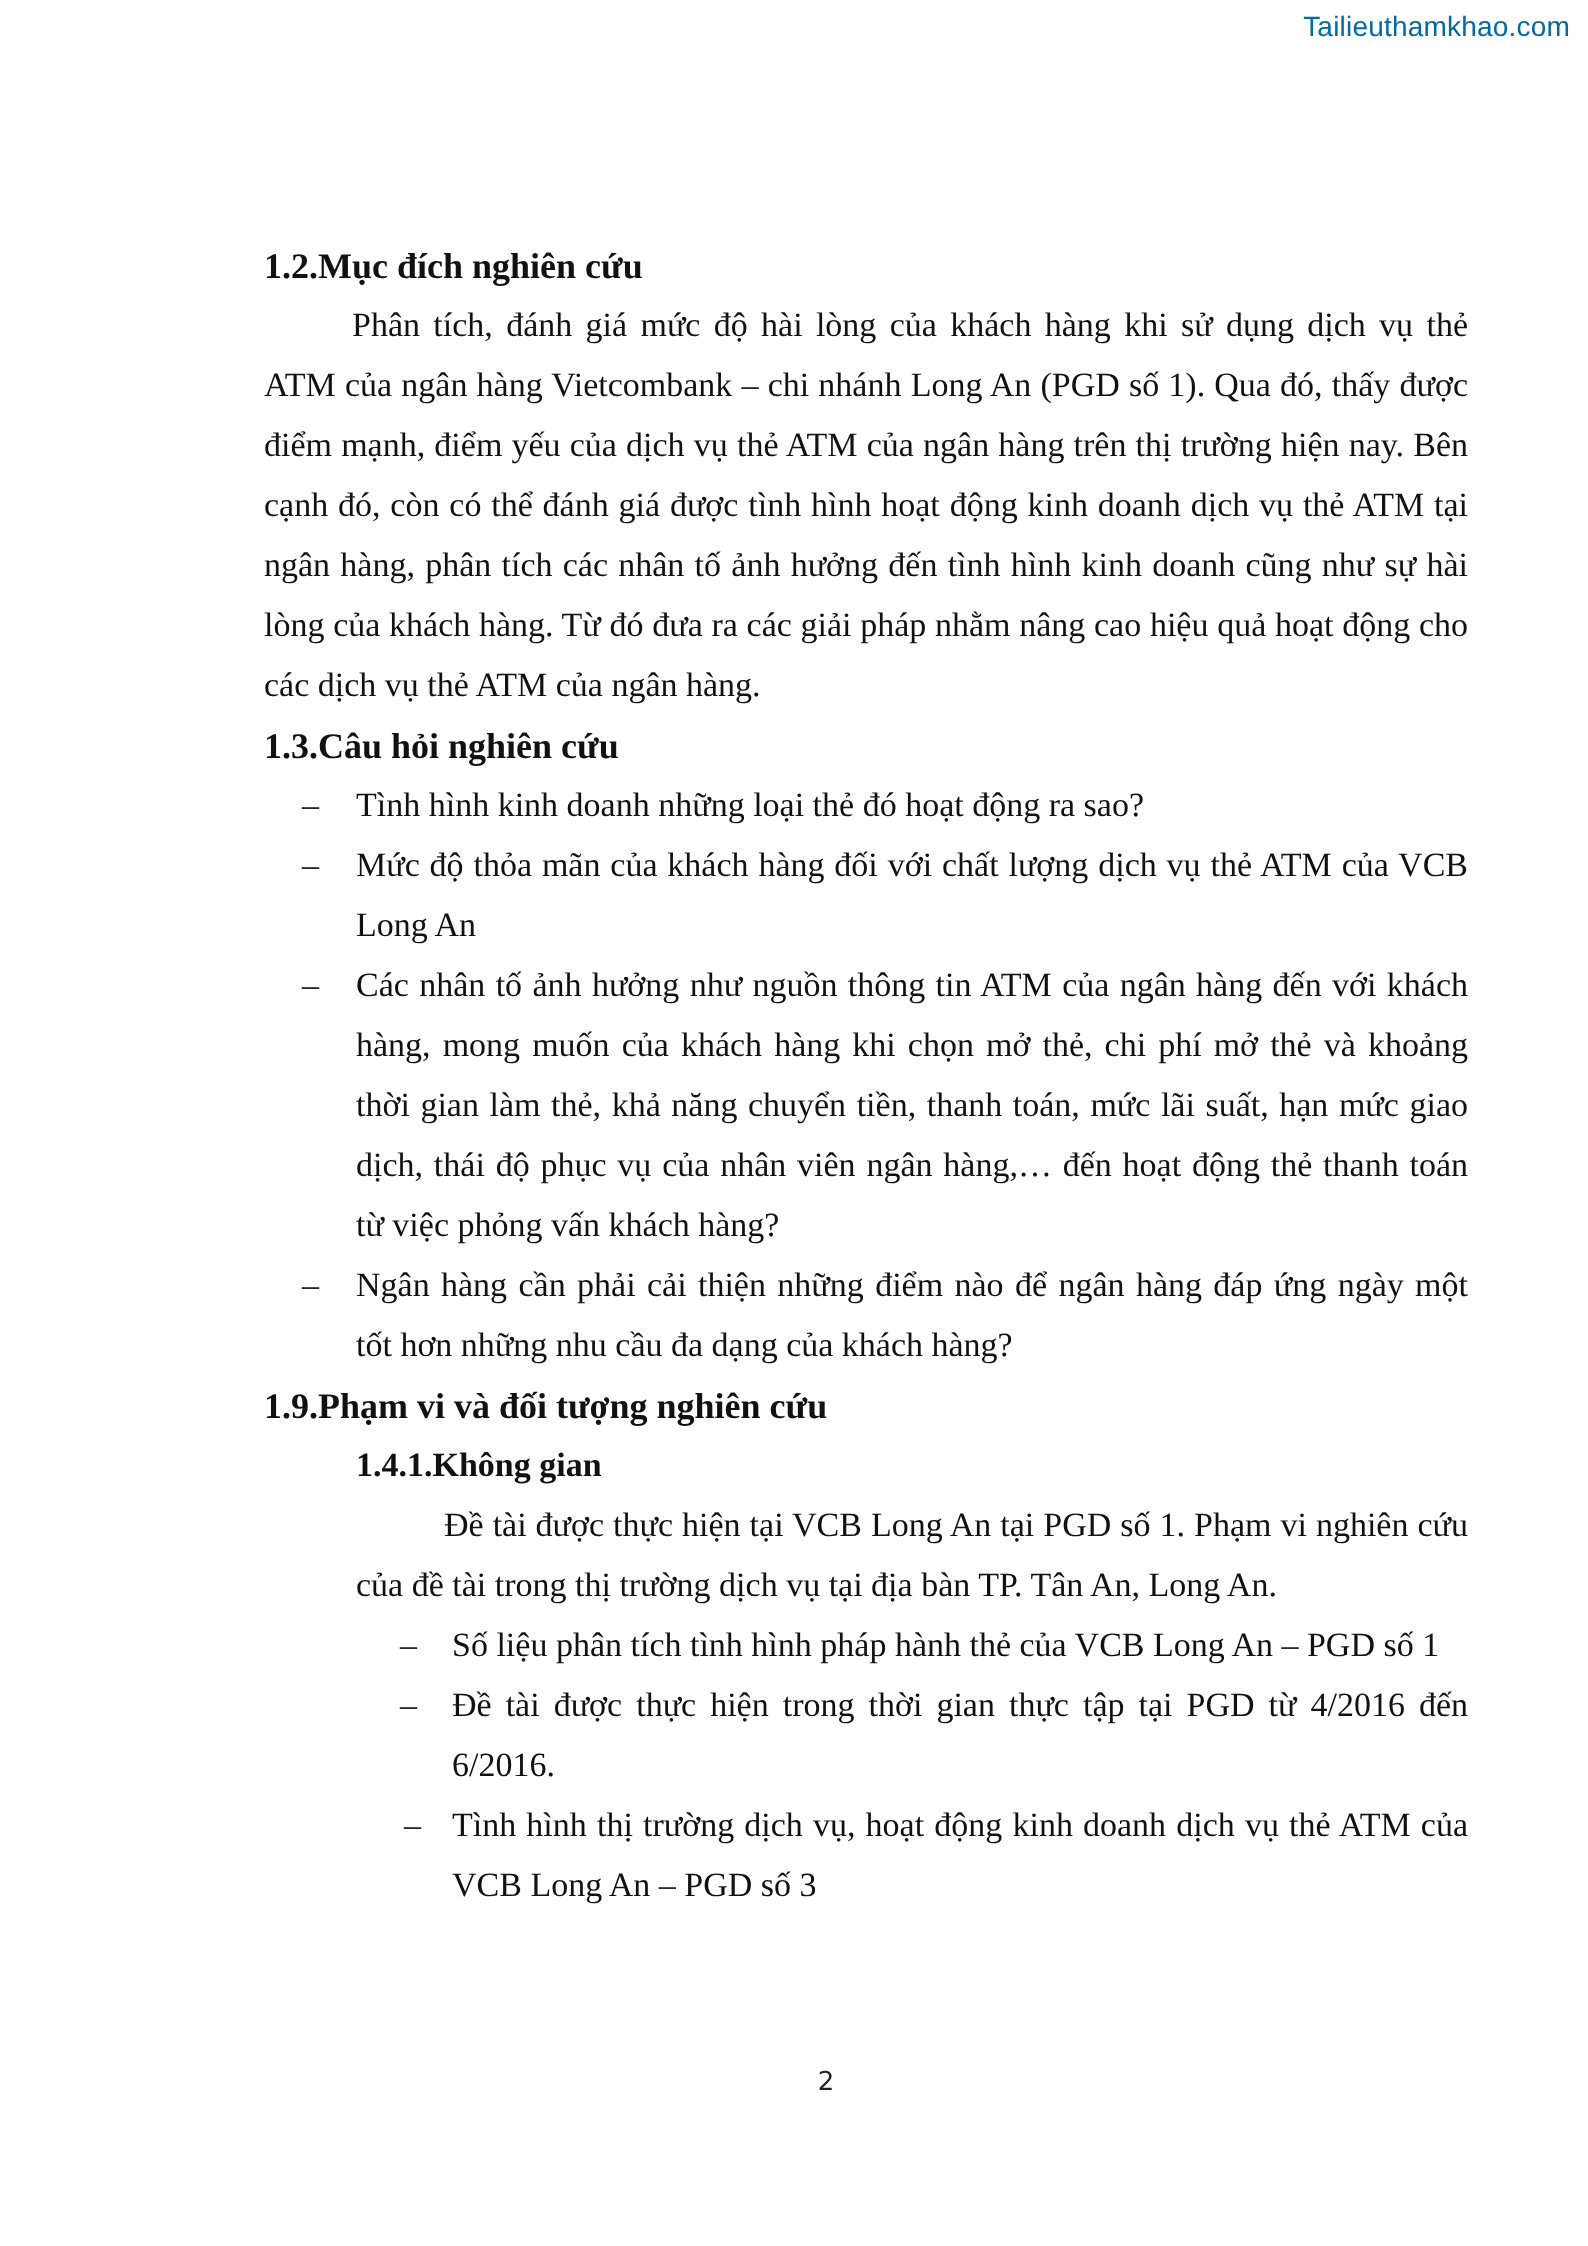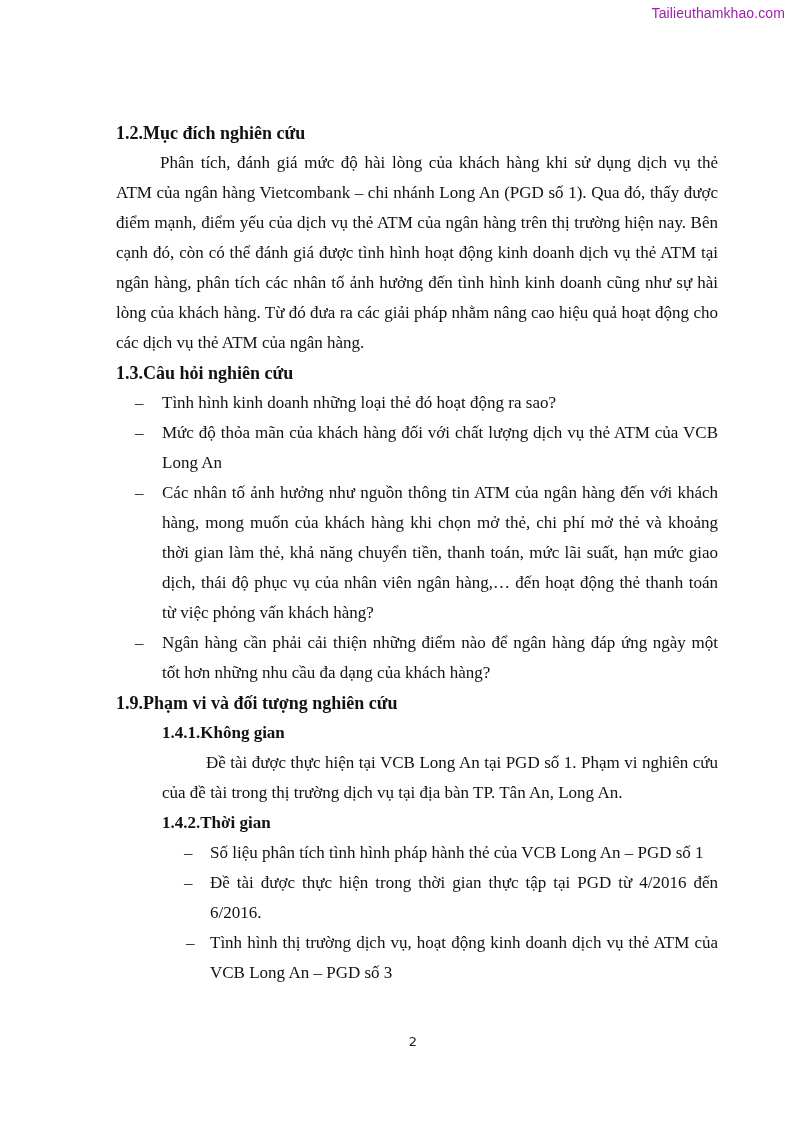--- a/index.html
+++ b/index.html
@@ -14,26 +14,26 @@
       overflow: hidden;
       font-family: "Liberation Serif", serif;
       color: #111111;
     }
     .watermark {
       position: absolute;
       top: 5px;
       right: 9px;
       font-family: "Liberation Sans", sans-serif;
       font-size: 14px;
-      color: #a21caf;
+      color: #0369a1;
       letter-spacing: 0.1px;
     }
     .page {
       position: absolute;
-      left: 116px;
+      left: 132px;
       top: 118px;
       width: 602px;
     }
     .h2 {
       font-weight: bold;
       font-size: 18px;
       line-height: 30px;
       margin: 0;
       height: 30px;
     }
@@ -125,21 +125,20 @@
       <span class="dash-mark">–</span>
       <span>Ngân hàng cần phải cải thiện những điểm nào để ngân hàng đáp ứng ngày một tốt hơn những nhu cầu đa dạng của khách hàng?</span>
     </li>
   </ul>
 
   <h2 class="h2">1.9.Phạm vi và đối tượng nghiên cứu</h2>
 
   <h3 class="h3">1.4.1.Không gian</h3>
   <p class="para indented">Đề tài được thực hiện tại VCB Long An tại PGD số 1. Phạm vi nghiên cứu của đề tài trong thị trường dịch vụ tại địa bàn TP. Tân An, Long An.</p>
 
-  <h3 class="h3">1.4.2.Thời gian</h3>
   <ul class="dash level2">
     <li>
       <span class="dash-mark">–</span>
       <span>Số liệu phân tích tình hình pháp hành thẻ của VCB Long An – PGD số 1</span>
     </li>
     <li>
       <span class="dash-mark">–</span>
       <span>Đề tài được thực hiện trong thời gian thực tập tại PGD từ 4/2016 đến 6/2016.</span>
     </li>
   </ul>

